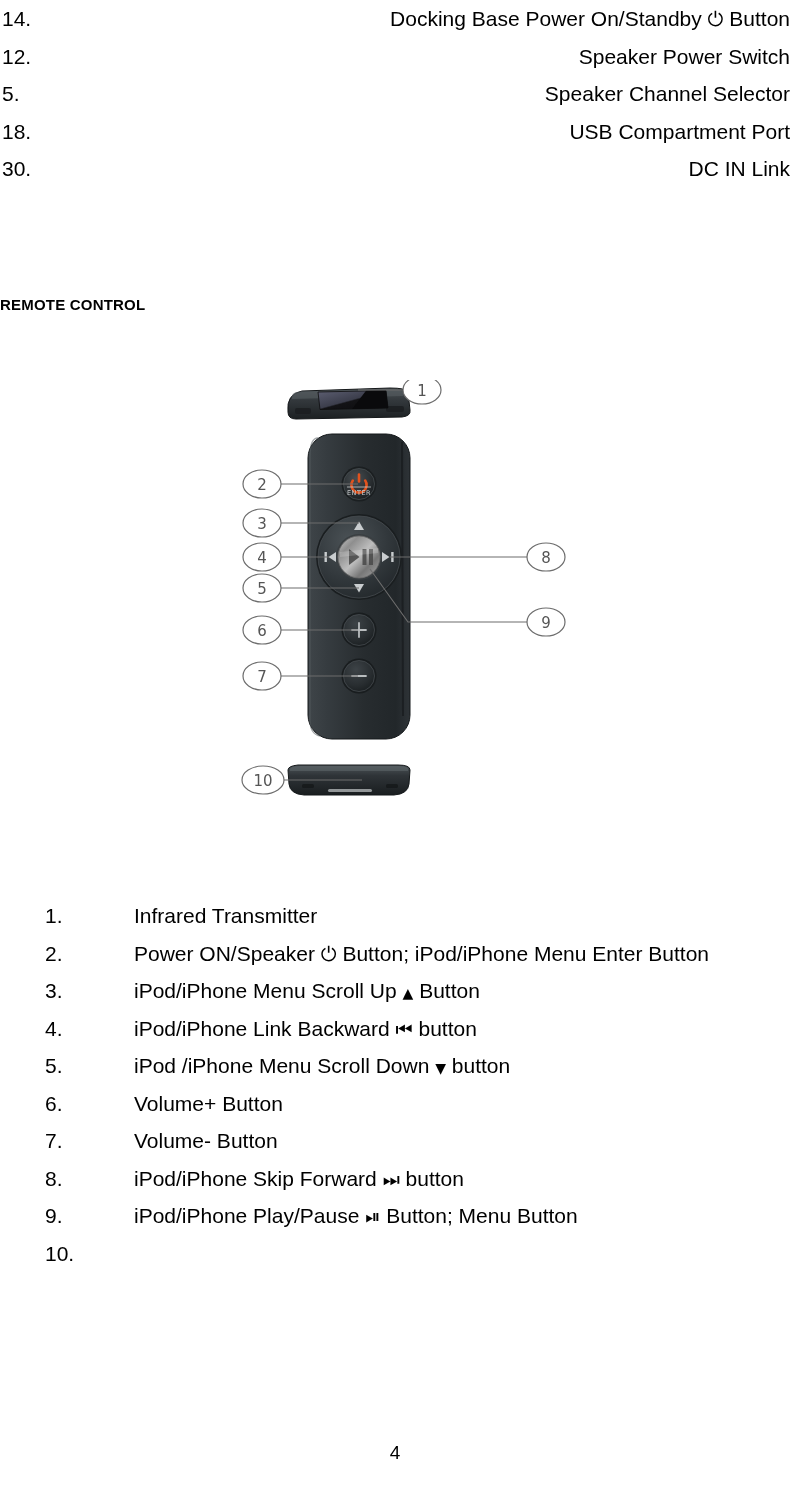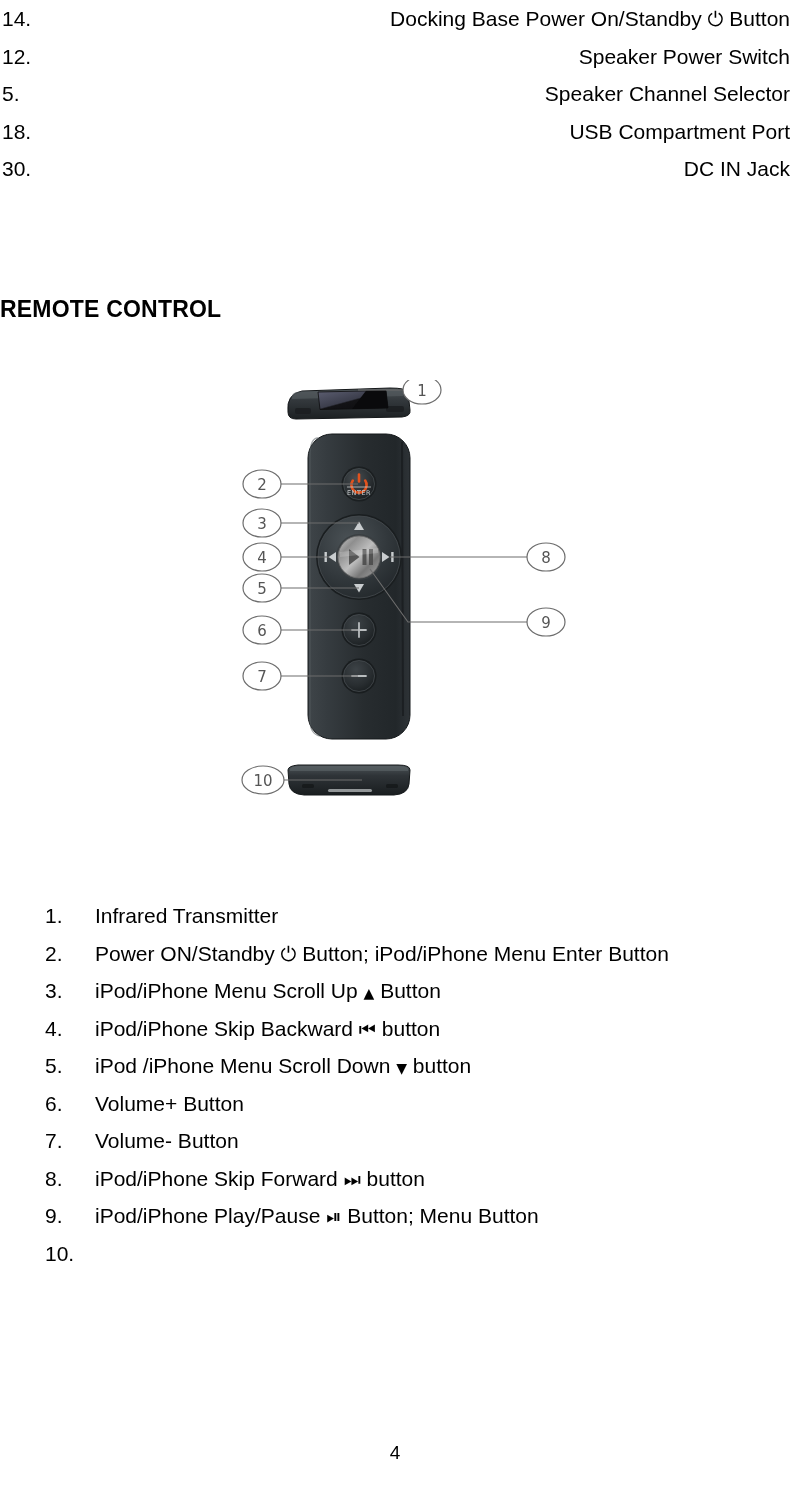--- a/index.html
+++ b/index.html
@@ -41,21 +41,21 @@
   .top-list .txt {
     flex: 1;
     text-align: right;
   }
 
   
   .section-heading {
     position: absolute;
     top: 296px;
     left: 0px;
-    font-size: 23px;
+    font-size: 15px;
     font-weight: bold;
     letter-spacing: 0.2px;
   }
 
   
   .figure {
     position: absolute;
     top: 380px;
     left: 240px;
     width: 340px;
@@ -79,20 +79,21 @@
     white-space: nowrap;
   }
   .bottom-list .num {
     width: 95px;
     padding-left: 45px;
     box-sizing: border-box;
     text-align: left;
   }
   .bottom-list .txt {
     flex: 1;
+    margin-left: 39px;
   }
 
   
   .glyph {
     font-family: "DejaVu Sans", sans-serif;
     font-size: 19px;
     display: inline-block;
     vertical-align: baseline;
   }
   .glyph-sm {
@@ -140,21 +141,21 @@
   </div>
 
   <div class="row">
     <span class="num">18.</span>
     <span class="txt">USB Compartment Port</span>
   </div>
 
 
   <div class="row">
     <span class="num">30.</span>
-    <span class="txt">DC IN Jack</span>
+    <span class="txt">DC IN Link</span>
   </div>
 
 </div>
 
 <div class="section-heading">REMOTE CONTROL</div>
 
 <div class="figure">
 <svg width="340" height="440" viewBox="0 0 340 440" xmlns="http://www.w3.org/2000/svg">
   <defs>
     <linearGradient id="bodyGrad" x1="0" y1="0" x2="1" y2="0">
@@ -347,31 +348,31 @@
 
 <div class="bottom-list">
 
   <div class="row">
     <span class="num">1.</span>
     <span class="txt">Infrared Transmitter</span>
   </div>
 
   <div class="row">
     <span class="num">2.</span>
-    <span class="txt"><span>Power ON/Standby</span> <span class="glyph-pwr">⏻</span> <span>Button; iPod/iPhone Menu Enter Button</span></span>
+    <span class="txt"><span>Power ON/Speaker</span> <span class="glyph-pwr">⏻</span> <span>Button; iPod/iPhone Menu Enter Button</span></span>
   </div>
 
   <div class="row">
     <span class="num">3.</span>
     <span class="txt"><span>iPod/iPhone Menu Scroll Up</span> <span class="glyph-sm">▲</span> <span>Button</span></span>
   </div>
 
   <div class="row">
     <span class="num">4.</span>
-    <span class="txt"><span>iPod/iPhone Skip Backward</span> <span class="glyph">⏮</span> <span>button</span></span>
+    <span class="txt"><span>iPod/iPhone Link Backward</span> <span class="glyph">⏮</span> <span>button</span></span>
   </div>
 
   <div class="row">
     <span class="num">5.</span>
     <span class="txt"><span>iPod /iPhone Menu Scroll Down</span> <span class="glyph-sm">▼</span> <span>button</span></span>
   </div>
 
   <div class="row">
     <span class="num">6.</span>
     <span class="txt">Volume+ Button</span>

